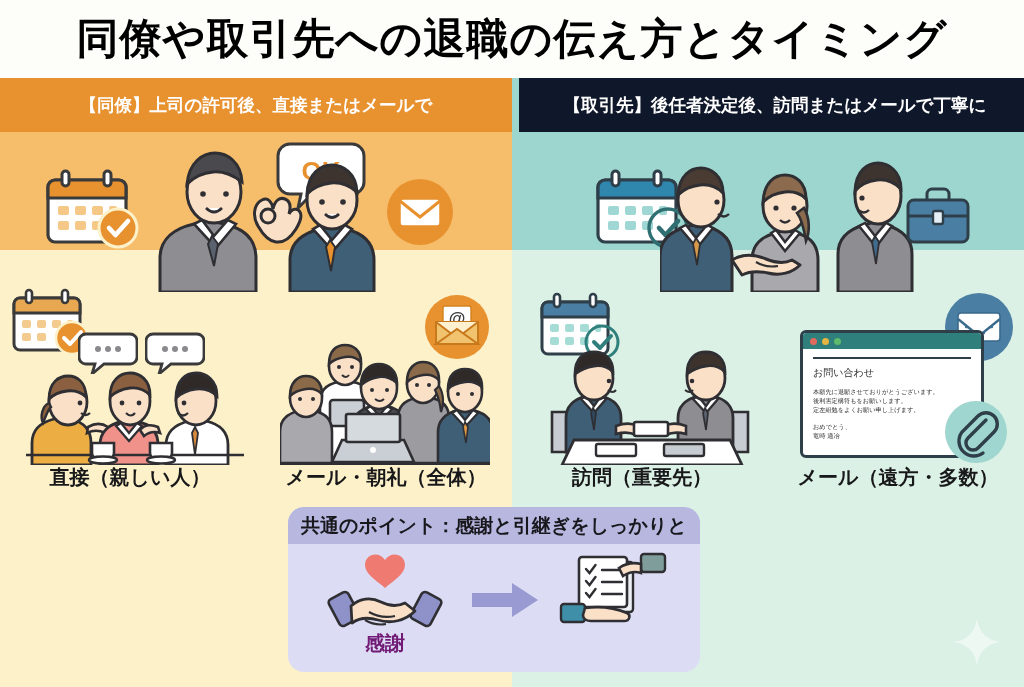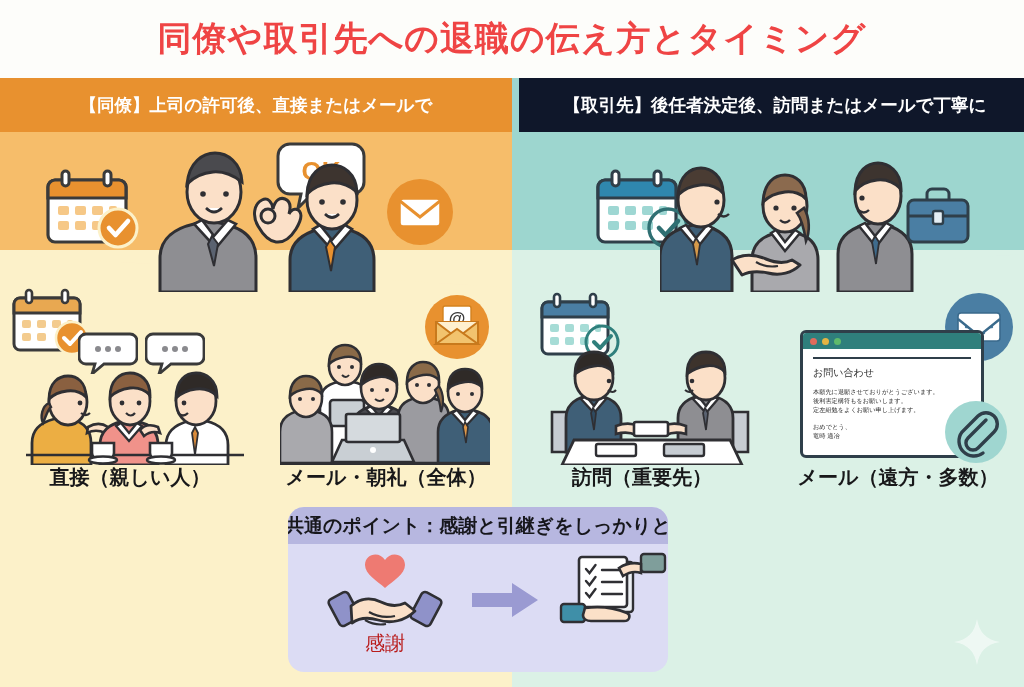--- a/index.html
+++ b/index.html
@@ -2,21 +2,21 @@
 <html><head>
 <meta charset="utf-8">
 <style>
   html,body{margin:0;padding:0;background:#fff;}
   body{width:1024px;height:687px;font-family:"Liberation Sans","DejaVu Sans",sans-serif;}
   #canvas{position:relative;width:1024px;height:687px;overflow:hidden;background:#fdfdfa;}
 
   
   .title-bar{position:absolute;left:0;top:0;width:1024px;height:78px;background:#fdfdfa;
              display:flex;align-items:center;justify-content:center;}
-  .title-bar .t{font-size:34px;font-weight:bold;color:#ef4444;letter-spacing:1px;
+  .title-bar .t{font-size:42px;font-weight:bold;color:#000000;letter-spacing:1px;
                 font-family:Liberation Serif, serif;}
 
   
   .band{position:absolute;}
   #up-left  {left:0;top:78px;width:512px;height:210px;background:#f6bd6a;}
   #up-right {left:512px;top:78px;width:512px;height:210px;background:#9dd6cf;}
   #lo-left  {left:0;top:250px;width:512px;height:437px;background:#fcf1c9;}
   #lo-right {left:512px;top:250px;width:512px;height:437px;background:#dbf1e6;}
   
   #wedge-left {left:0;top:240px;width:512px;height:60px;background:#fcf1c9;
@@ -30,30 +30,30 @@
   #strip-right{left:519px;width:512px;background:#0f172a;}
   .strip span{color:#fff;font-weight:bold;font-size:17.5px;letter-spacing:0px;
               font-family:"DejaVu Sans","Liberation Sans",sans-serif;white-space:nowrap;}
 
   
   .cell-label{position:absolute;top:464px;width:256px;text-align:center;font-size:20px;
               font-weight:bold;color:#18181a;font-family:"DejaVu Sans","Liberation Sans",sans-serif;}
   #lbl0{left:2px}#lbl1{left:258px}#lbl2{left:514px}#lbl3{left:770px}
 
   
-  #common-box{position:absolute;left:288px;top:507px;width:380px;height:165px;
+  #common-box{position:absolute;left:288px;top:507px;width:412px;height:165px;
               background:#dcdcf4;border-radius:16px;overflow:hidden;}
   #common-head{height:37px;background:#b7b7e0;display:flex;align-items:center;justify-content:center;}
   #common-head span{font-size:19px;font-weight:bold;color:#17171c;
               font-family:"DejaVu Sans","Liberation Sans",sans-serif;white-space:nowrap;}
   #common-body{position:relative;height:128px;}
   .cp-item{position:absolute;top:6px;width:150px;text-align:center;}
   #cp-a{left:22px}#cp-b{left:252px}
-  .cp-cap{position:absolute;top:86px;width:150px;text-align:center;font-size:20px;font-weight:normal;
-          color:#b91c1c;font-family:"DejaVu Sans","Liberation Sans",sans-serif;}
+  .cp-cap{position:absolute;top:86px;width:150px;text-align:center;font-size:20px;font-weight:bold;
+          color:#701a75;font-family:"DejaVu Sans","Liberation Sans",sans-serif;}
   #cap-a{left:22px}#cap-b{left:252px}
   #cp-arrow{position:absolute;left:182px;top:36px;width:70px;height:40px;}
 
   .sparkle{position:absolute;right:24px;bottom:22px;width:46px;height:46px;opacity:.55;}
 
   .ill{position:absolute;}
 </style>
 </head>
 <body>
 

